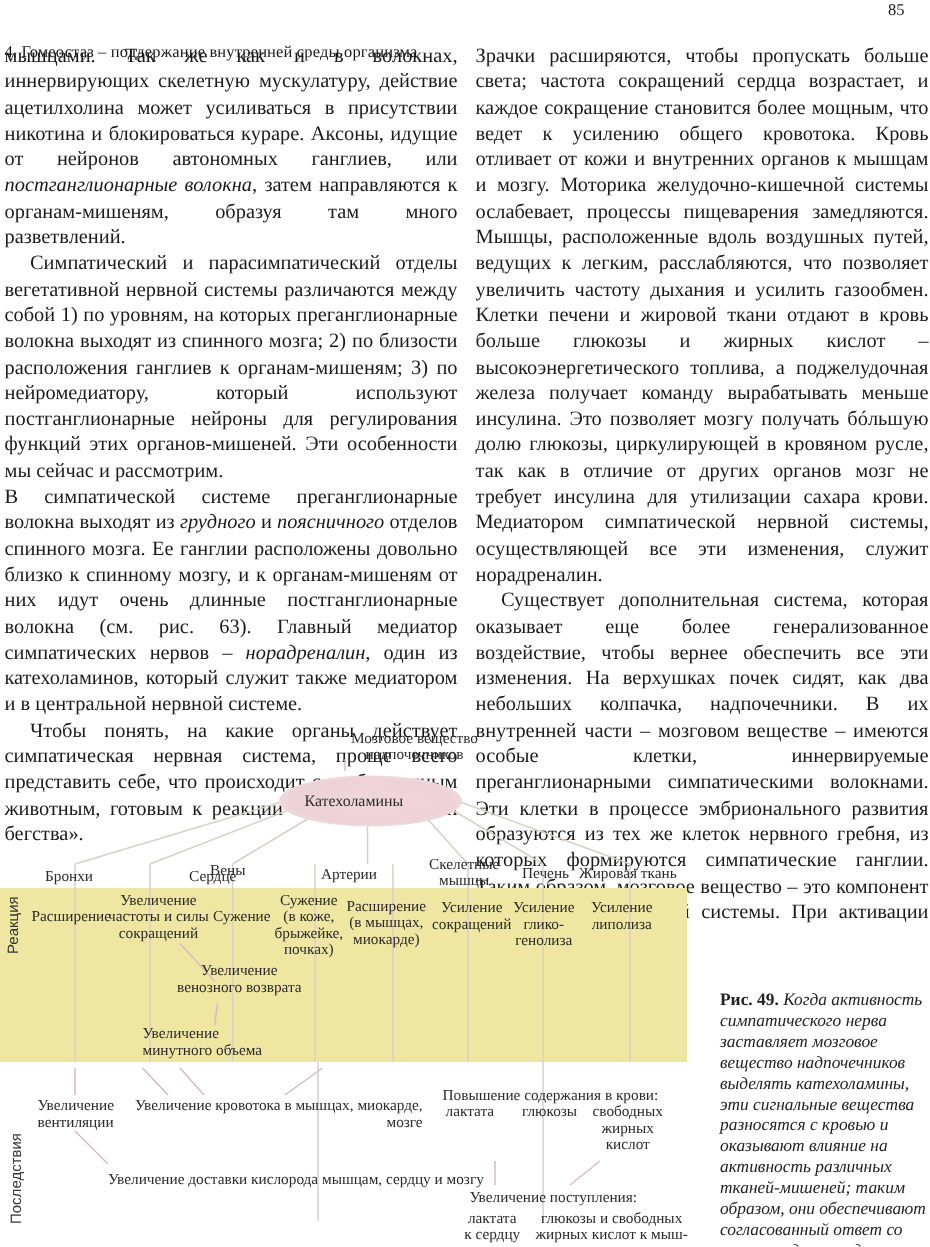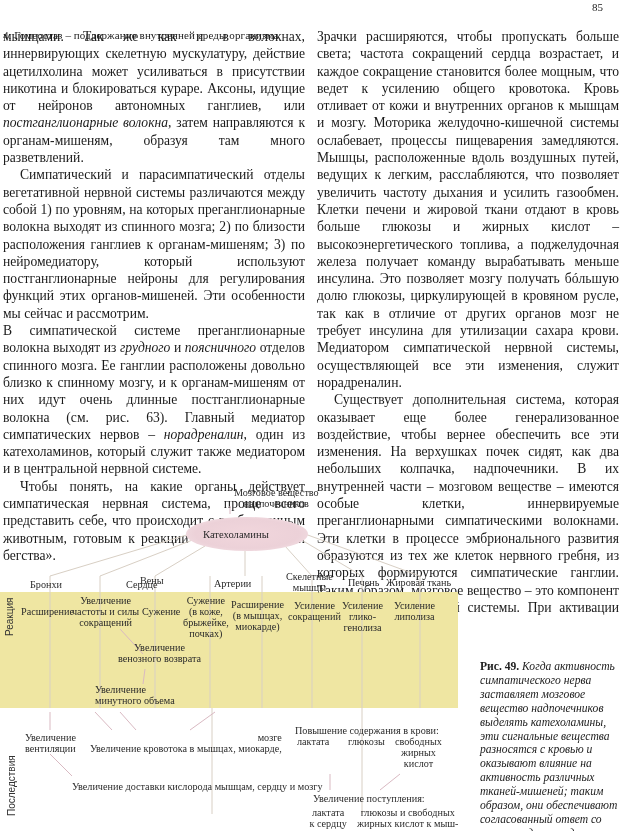--- a/index.html
+++ b/index.html
@@ -144,22 +144,22 @@
   <div class="dtext" style="left:95px;top:200px;text-align:left;">
       <div>Увеличение</div>
       <div>минутного объема</div>
     </div>
 
   <div class="dtext" style="left:25px;top:248px;text-align:left;">
       <div>Увеличение</div>
       <div>вентиляции</div>
     </div>
   <div class="dtext" style="left:90px;top:248px;text-align:right;">
+      <div>Увеличение кровотока в мышцах, миокарде,</div>
       <div>мозге</div>
-      <div>Увеличение кровотока в мышцах, миокарде,</div>
     </div>
   <div class="dtext" style="left:295px;top:241px;text-align:left;">
     <div>Повышение содержания в крови:</div>
     <div style="position:relative;height:33px;">
       <span style="position:absolute;left:2px;top:0;">лактата</span>
       <span style="position:absolute;left:53px;top:0;">глюкозы</span>
       <span style="position:absolute;left:100px;top:0;text-align:center;">
           <div>свободных</div>
           <div>жирных</div>
           <div>кислот</div>

